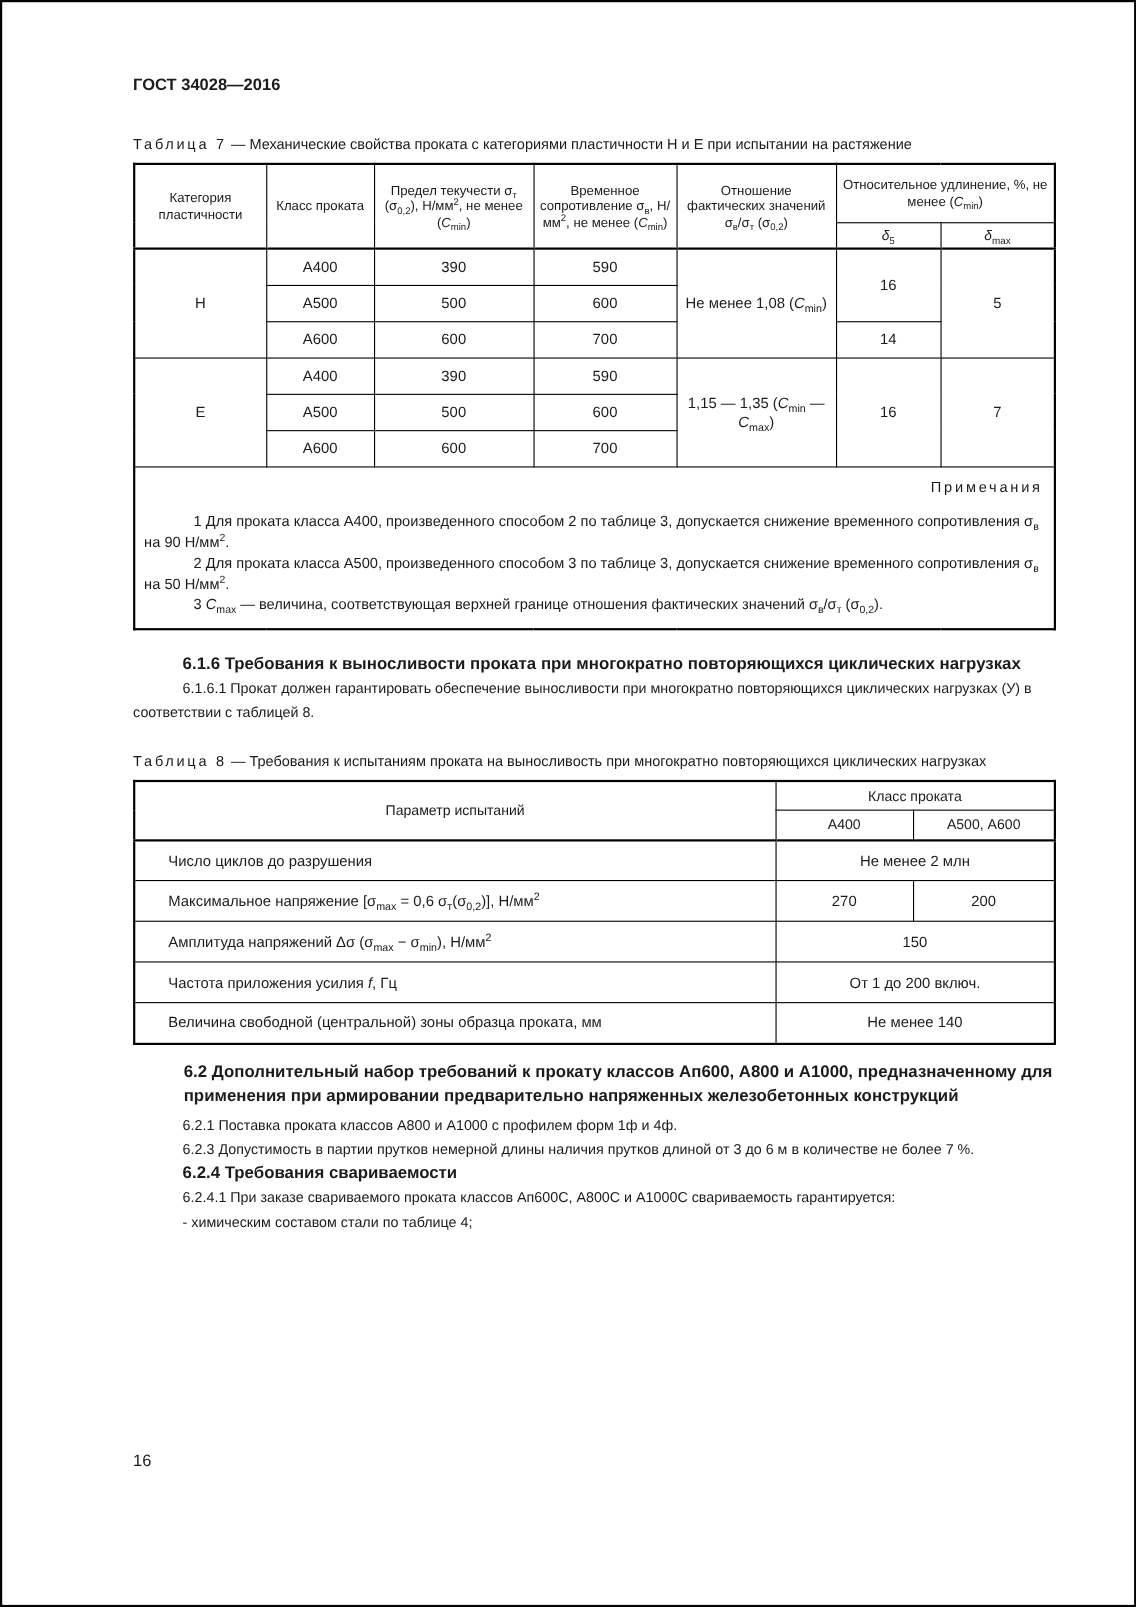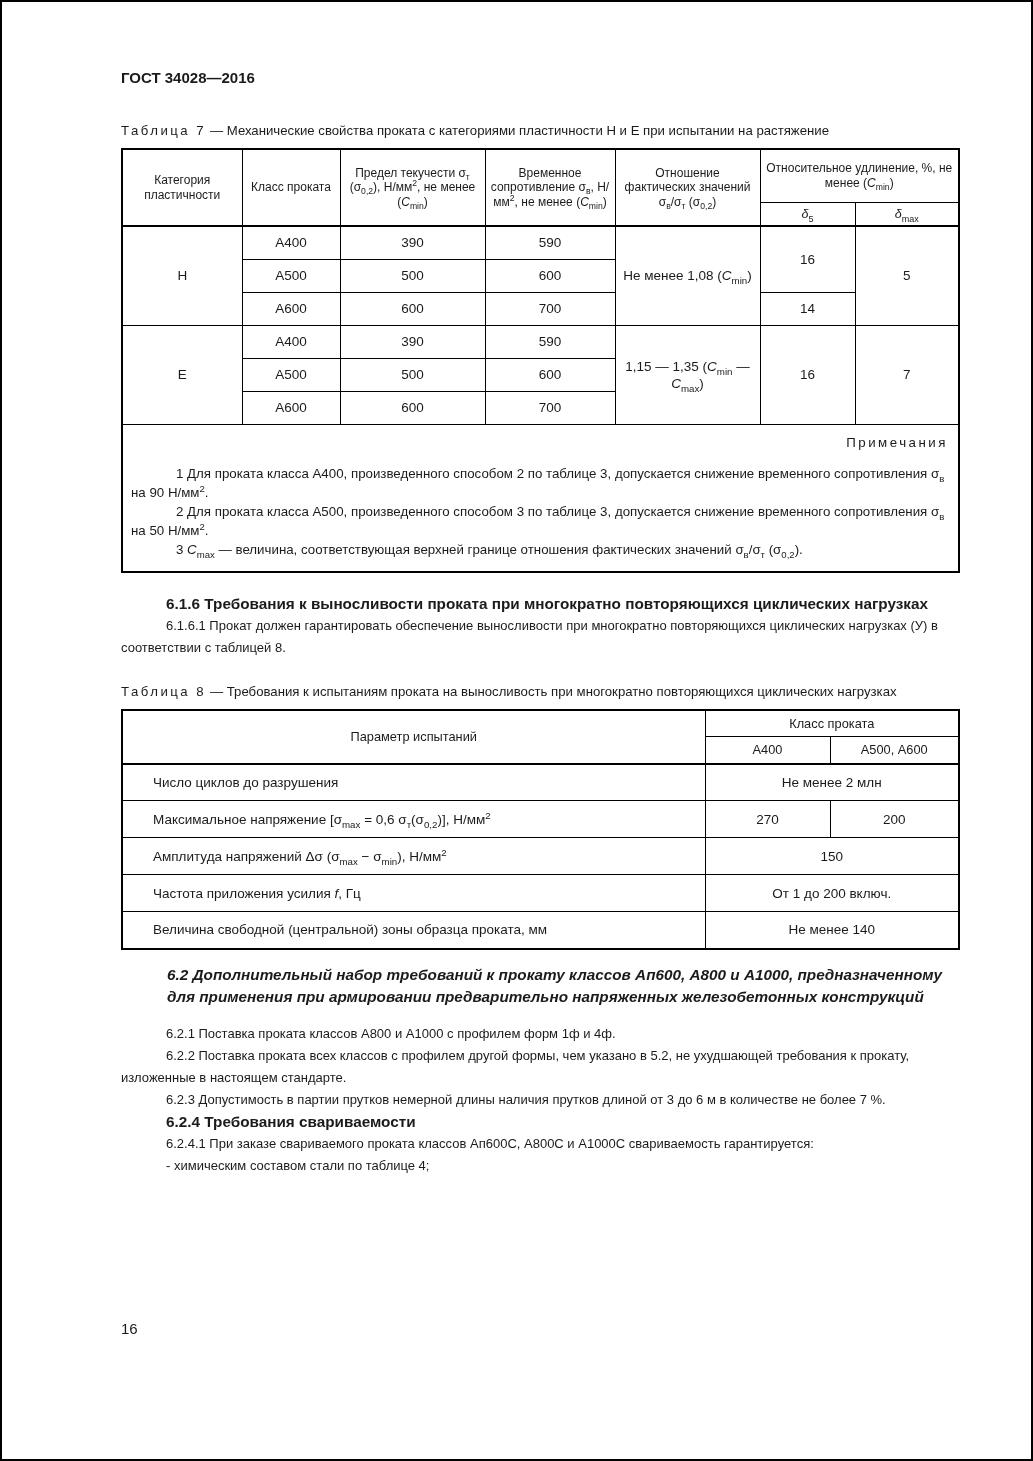--- a/index.html
+++ b/index.html
@@ -176,24 +176,23 @@
         <td colspan="2" class="val">От 1 до 200 включ.</td>
       </tr>
       <tr>
         <td class="param"><span>Величина свободной (центральной) зоны образца проката, мм</span></td>
         <td colspan="2" class="val">Не менее 140</td>
       </tr>
     </tbody>
   </table>
 
 
-  <p class="h-block" style="margin-top:14px; margin-bottom:15px;font-style:italic;">6.2 Дополнительный набор требований к прокату классов Ап600, А800 и А1000, предназначенному для применения при армировании предварительно напряженных железобетонных конструкций</p>
+  <p class="h-block" style="margin-top:14px; margin-bottom:4px;">6.2 Дополнительный набор требований к прокату классов Ап600, А800 и А1000, предназначенному для применения при армировании предварительно напряженных железобетонных конструкций</p>
 
   <p class="para">6.2.1 Поставка проката классов А800 и А1000 с профилем форм 1ф и 4ф.</p>
-  <p class="para">6.2.2 Поставка проката всех классов с профилем другой формы, чем указано в 5.2, не ухудшающей требования к прокату, изложенные в настоящем стандарте.</p>
   <p class="para">6.2.3 Допустимость в партии прутков немерной длины наличия прутков длиной от 3 до 6 м в количестве не более 7 %.</p>
   <p class="h-bold">6.2.4 Требования свариваемости</p>
   <p class="para">6.2.4.1 При заказе свариваемого проката классов Ап600С, А800С и А1000С свариваемость гарантируется:</p>
   <p class="para">- химическим составом стали по таблице 4;</p>
 
 </div>
 
 <div class="page-num">16</div>
 
 </body></html>

